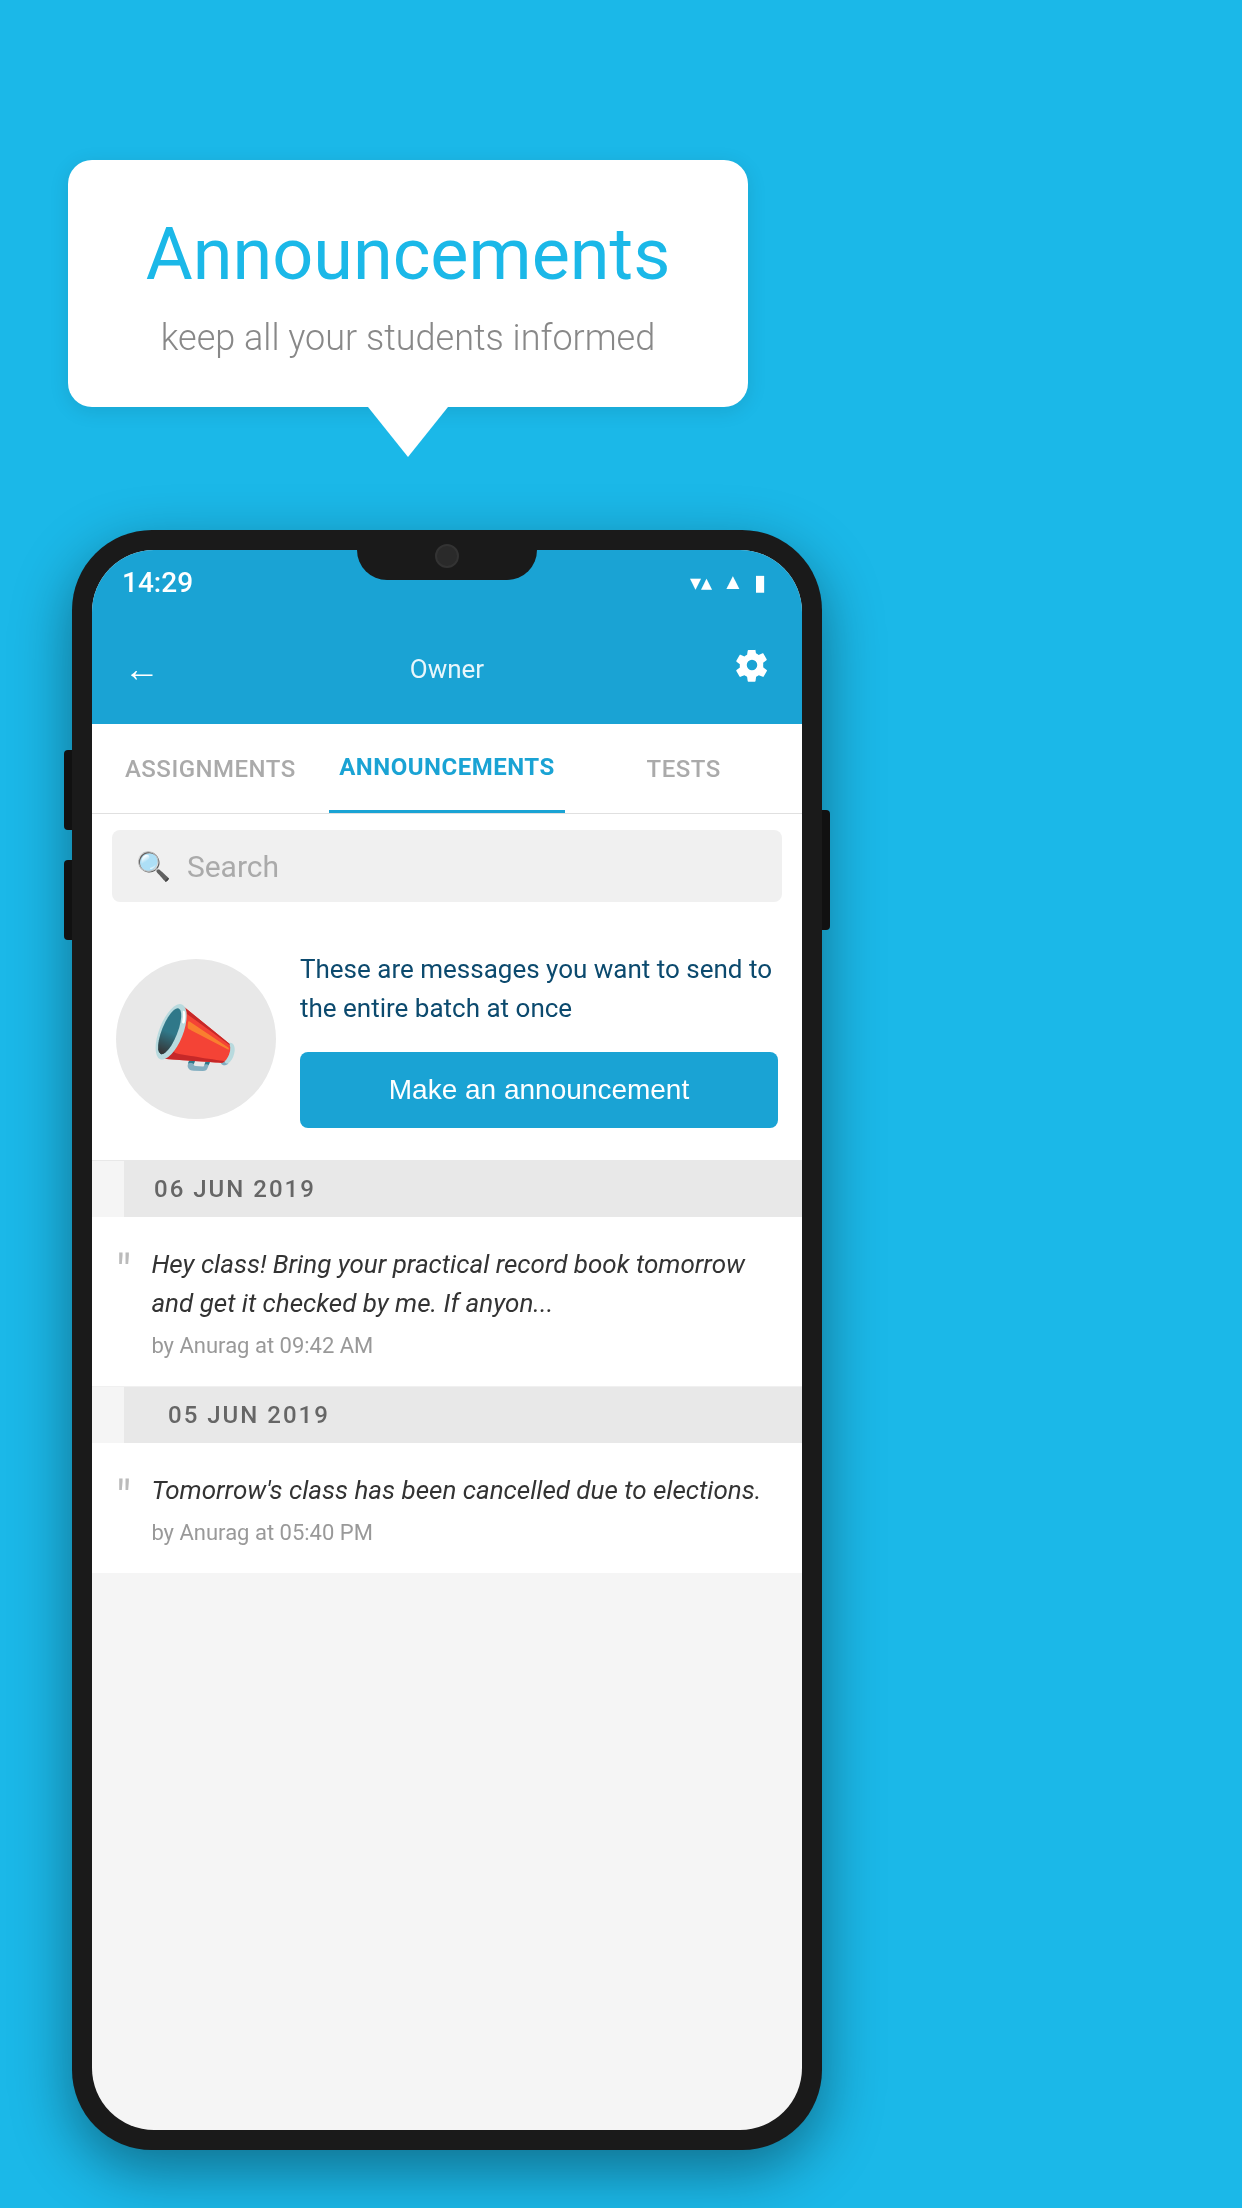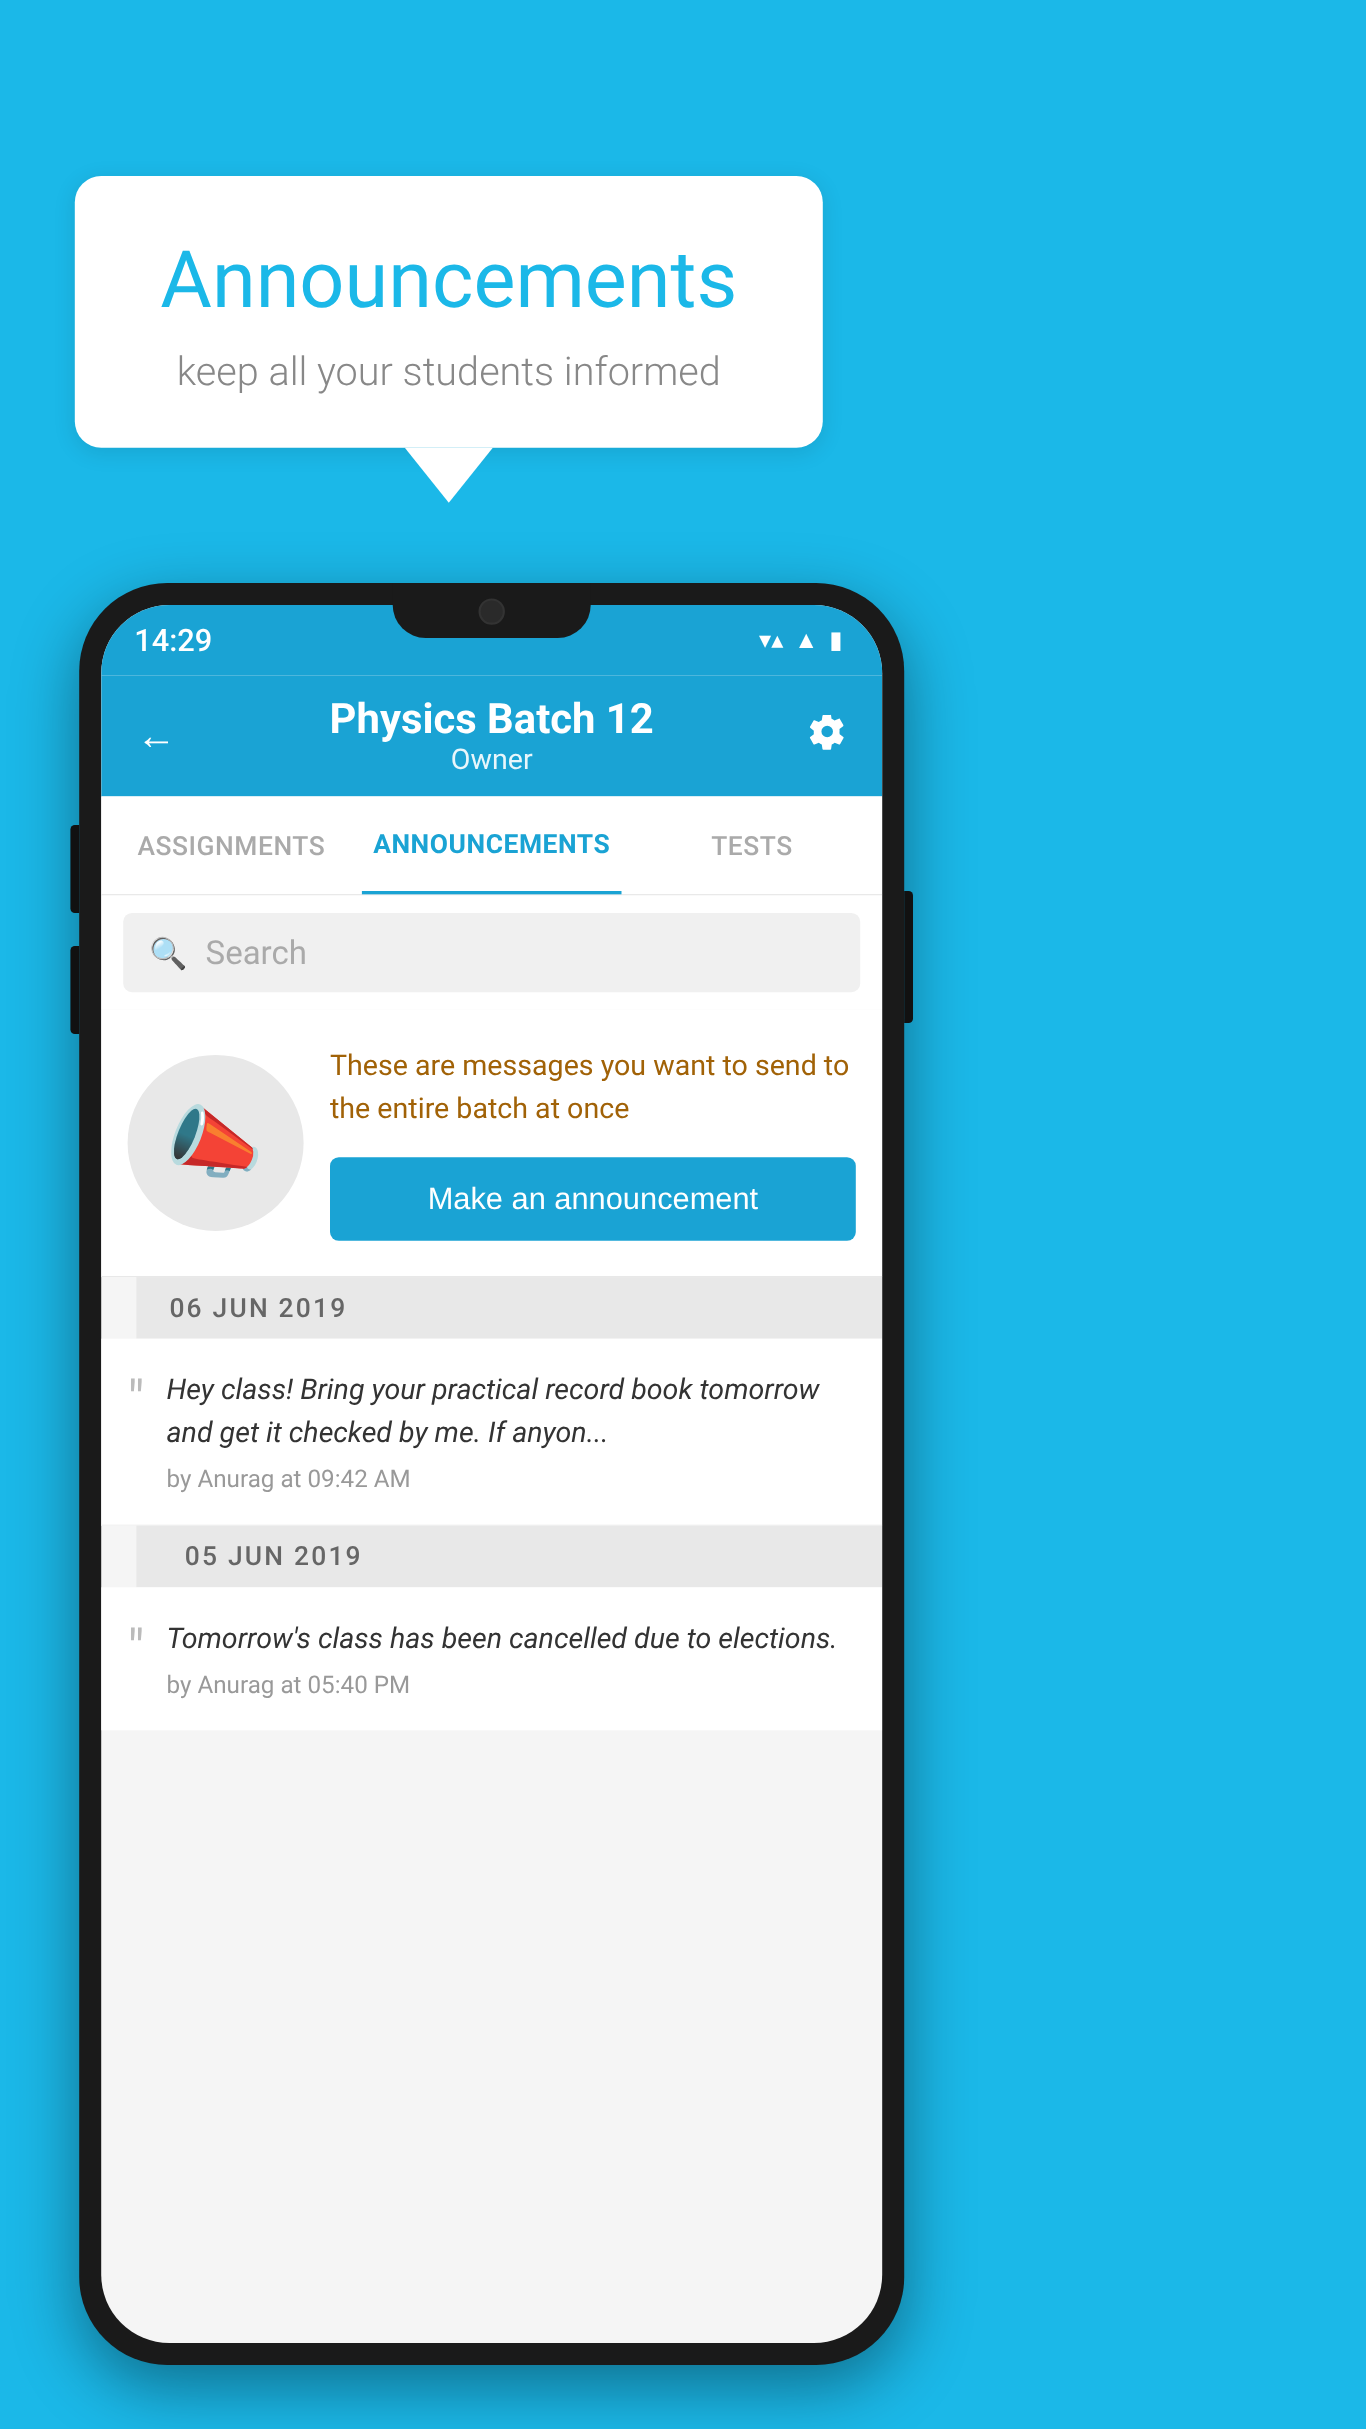--- a/index.html
+++ b/index.html
@@ -274,21 +274,21 @@
       font-size: 72px;
       color: #5a7a9a;
       transform: scaleX(-1);
     }
 
     .promo-right {
       flex: 1;
     }
 
     .promo-desc {
-      color: #a16207;
+      color: #0c4a6e;
       font-size: 26px;
       line-height: 1.5;
       margin-bottom: 24px;
     }
 
     .announce-btn {
       background: #1aa3d4;
       color: white;
       border: none;
       border-radius: 8px;
@@ -398,21 +398,20 @@
         <div class="status-icons">
           <span style="color:white;font-size:22px;">▾▴</span>
           <span style="color:white;font-size:22px;">▲</span>
           <span style="color:white;font-size:22px;">▮</span>
         </div>
       </div>
 
       <div class="app-header">
         <span class="back-btn">←</span>
         <div class="header-center">
-          <div class="header-title">Physics Batch 12</div>
           <div class="header-subtitle">Owner</div>
         </div>
         <span class="settings-btn">
           <svg class="gear-svg" viewBox="0 0 24 24">
             <path d="M12 15.5A3.5 3.5 0 0 1 8.5 12 3.5 3.5 0 0 1 12 8.5a3.5 3.5 0 0 1 3.5 3.5 3.5 3.5 0 0 1-3.5 3.5m7.43-2.92c.04-.33.07-.67.07-1.03 0-.36-.03-.71-.07-1.06l2.23-1.74c.2-.16.25-.43.12-.65l-2.12-3.68c-.13-.22-.39-.3-.61-.22l-2.63 1.06c-.55-.42-1.14-.77-1.79-1.03l-.4-2.81C14.34 2.18 14.11 2 13.87 2h-4.24c-.25 0-.47.18-.5.42l-.4 2.81c-.65.26-1.24.61-1.79 1.03L4.3 5.2c-.22-.08-.48 0-.61.22L1.57 9.1c-.13.22-.07.49.12.65l2.23 1.74c-.04.35-.07.7-.07 1.06 0 .36.03.71.07 1.06l-2.23 1.74c-.19.16-.24.43-.12.65l2.12 3.68c.13.22.39.3.61.22l2.63-1.06c.55.42 1.14.77 1.79 1.03l.4 2.81c.03.24.26.42.5.42h4.24c.25 0 .47-.18.5-.42l.4-2.81c.65-.26 1.24-.61 1.79-1.03l2.63 1.06c.22.08.48 0 .61-.22l2.12-3.68c.13-.22.07-.49-.12-.65l-2.23-1.74z"></path>
           </svg>
         </span>
       </div>
 
       <div class="tabs-container">

